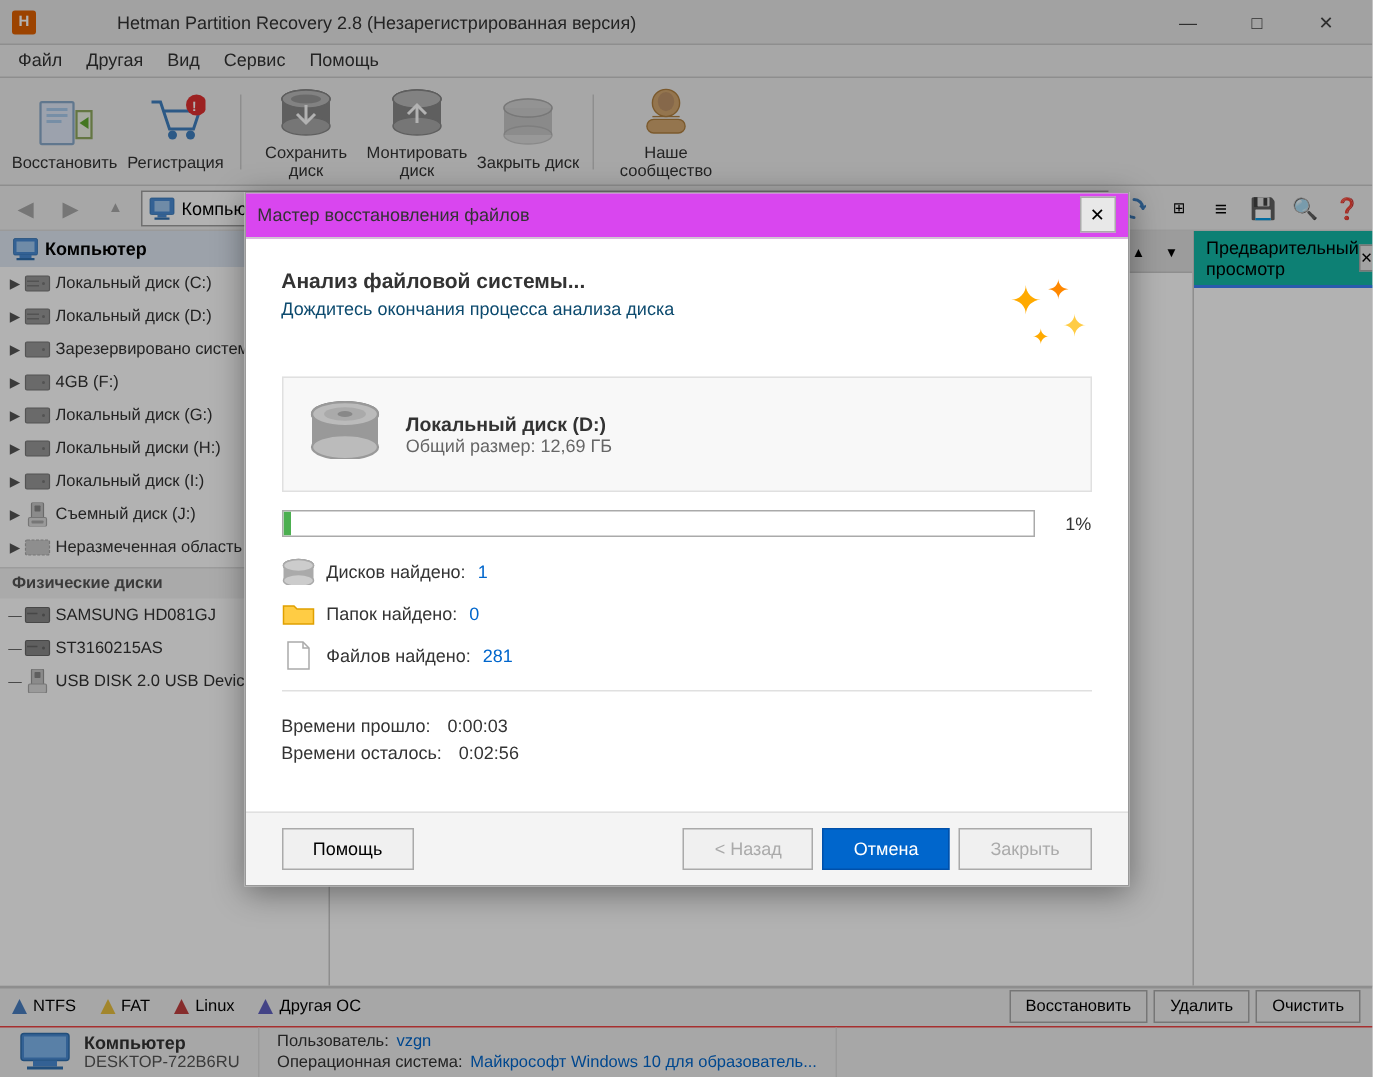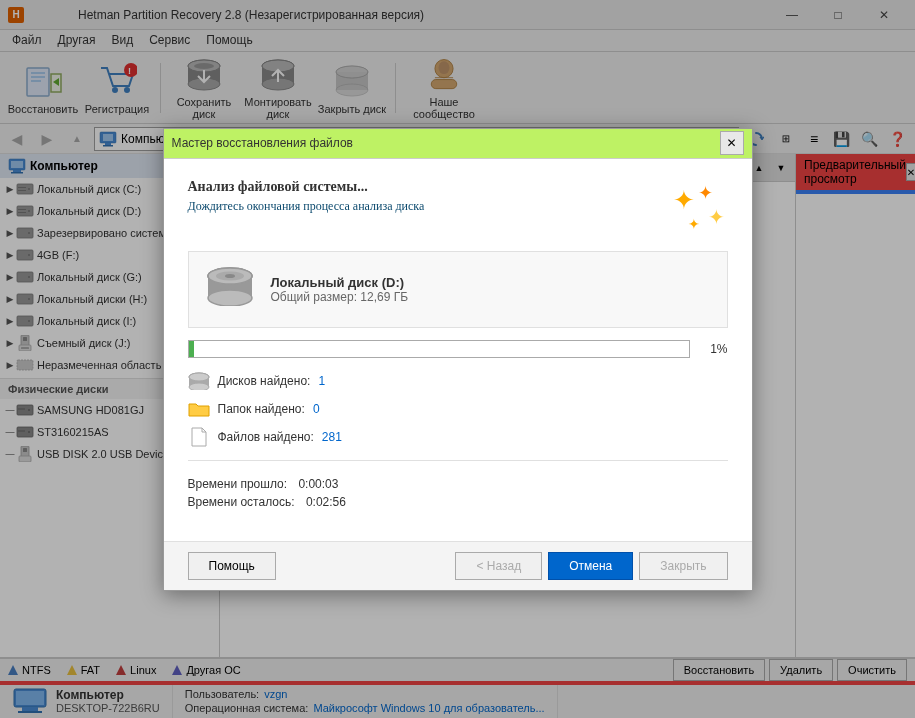--- a/index.html
+++ b/index.html
@@ -307,42 +307,42 @@
     
     .preview-panel {
       width: 120px;
       background: white;
       border-left: 1px solid #ccc;
       flex-shrink: 0;
       display: flex;
       flex-direction: column;
     }
     .preview-header {
-      background: #ef4444;
+      background: #14b8a6;
       padding: 4px 8px;
       font-size: 12px;
       display: flex;
       justify-content: space-between;
       align-items: center;
-      border-bottom: 4px solid #3b82f6;
+      border-bottom: 2px solid #3b82f6;
     }
 
     
     .status-bar {
       height: 60px;
       background: #f0f0f0;
       border-top: 1px solid #ccc;
       display: flex;
       flex-direction: column;
     }
     .status-top {
       display: flex;
       align-items: center;
       padding: 2px 8px;
-      border-bottom: 4px solid #ef4444;
+      border-bottom: 1px solid #ef4444;
       gap: 8px;
       height: 26px;
       overflow: hidden;
     }
     .status-legend {
       display: flex;
       align-items: center;
       gap: 16px;
       flex: 1;
     }
@@ -389,21 +389,21 @@
       align-items: center;
       justify-content: center;
     }
     .modal {
       background: white;
       width: 590px;
       box-shadow: 0 4px 20px rgba(0,0,0,0.4);
       border: 1px solid #999;
     }
     .modal-title-bar {
-      background: #bef264;
+      background: #d946ef;
       height: 30px;
       display: flex;
       align-items: center;
       padding: 0 8px;
       justify-content: space-between;
       border-bottom: 1px solid #ccc;
     }
     .modal-title {
       font-size: 12px;
       font-weight: normal;
@@ -421,21 +421,20 @@
       font-size: 12px;
     }
     .modal-body {
       padding: 20px 24px;
     }
     .modal-header-row {
       display: flex;
       justify-content: space-between;
       align-items: flex-start;
       margin-bottom: 12px;
-      font-family: Liberation Serif, serif;
     }
     .modal-title-text {
       font-size: 14px;
       font-weight: bold;
       color: #333;
     }
     .modal-subtitle {
       font-size: 12px;
       color: #0c4a6e;
       margin-top: 4px;

